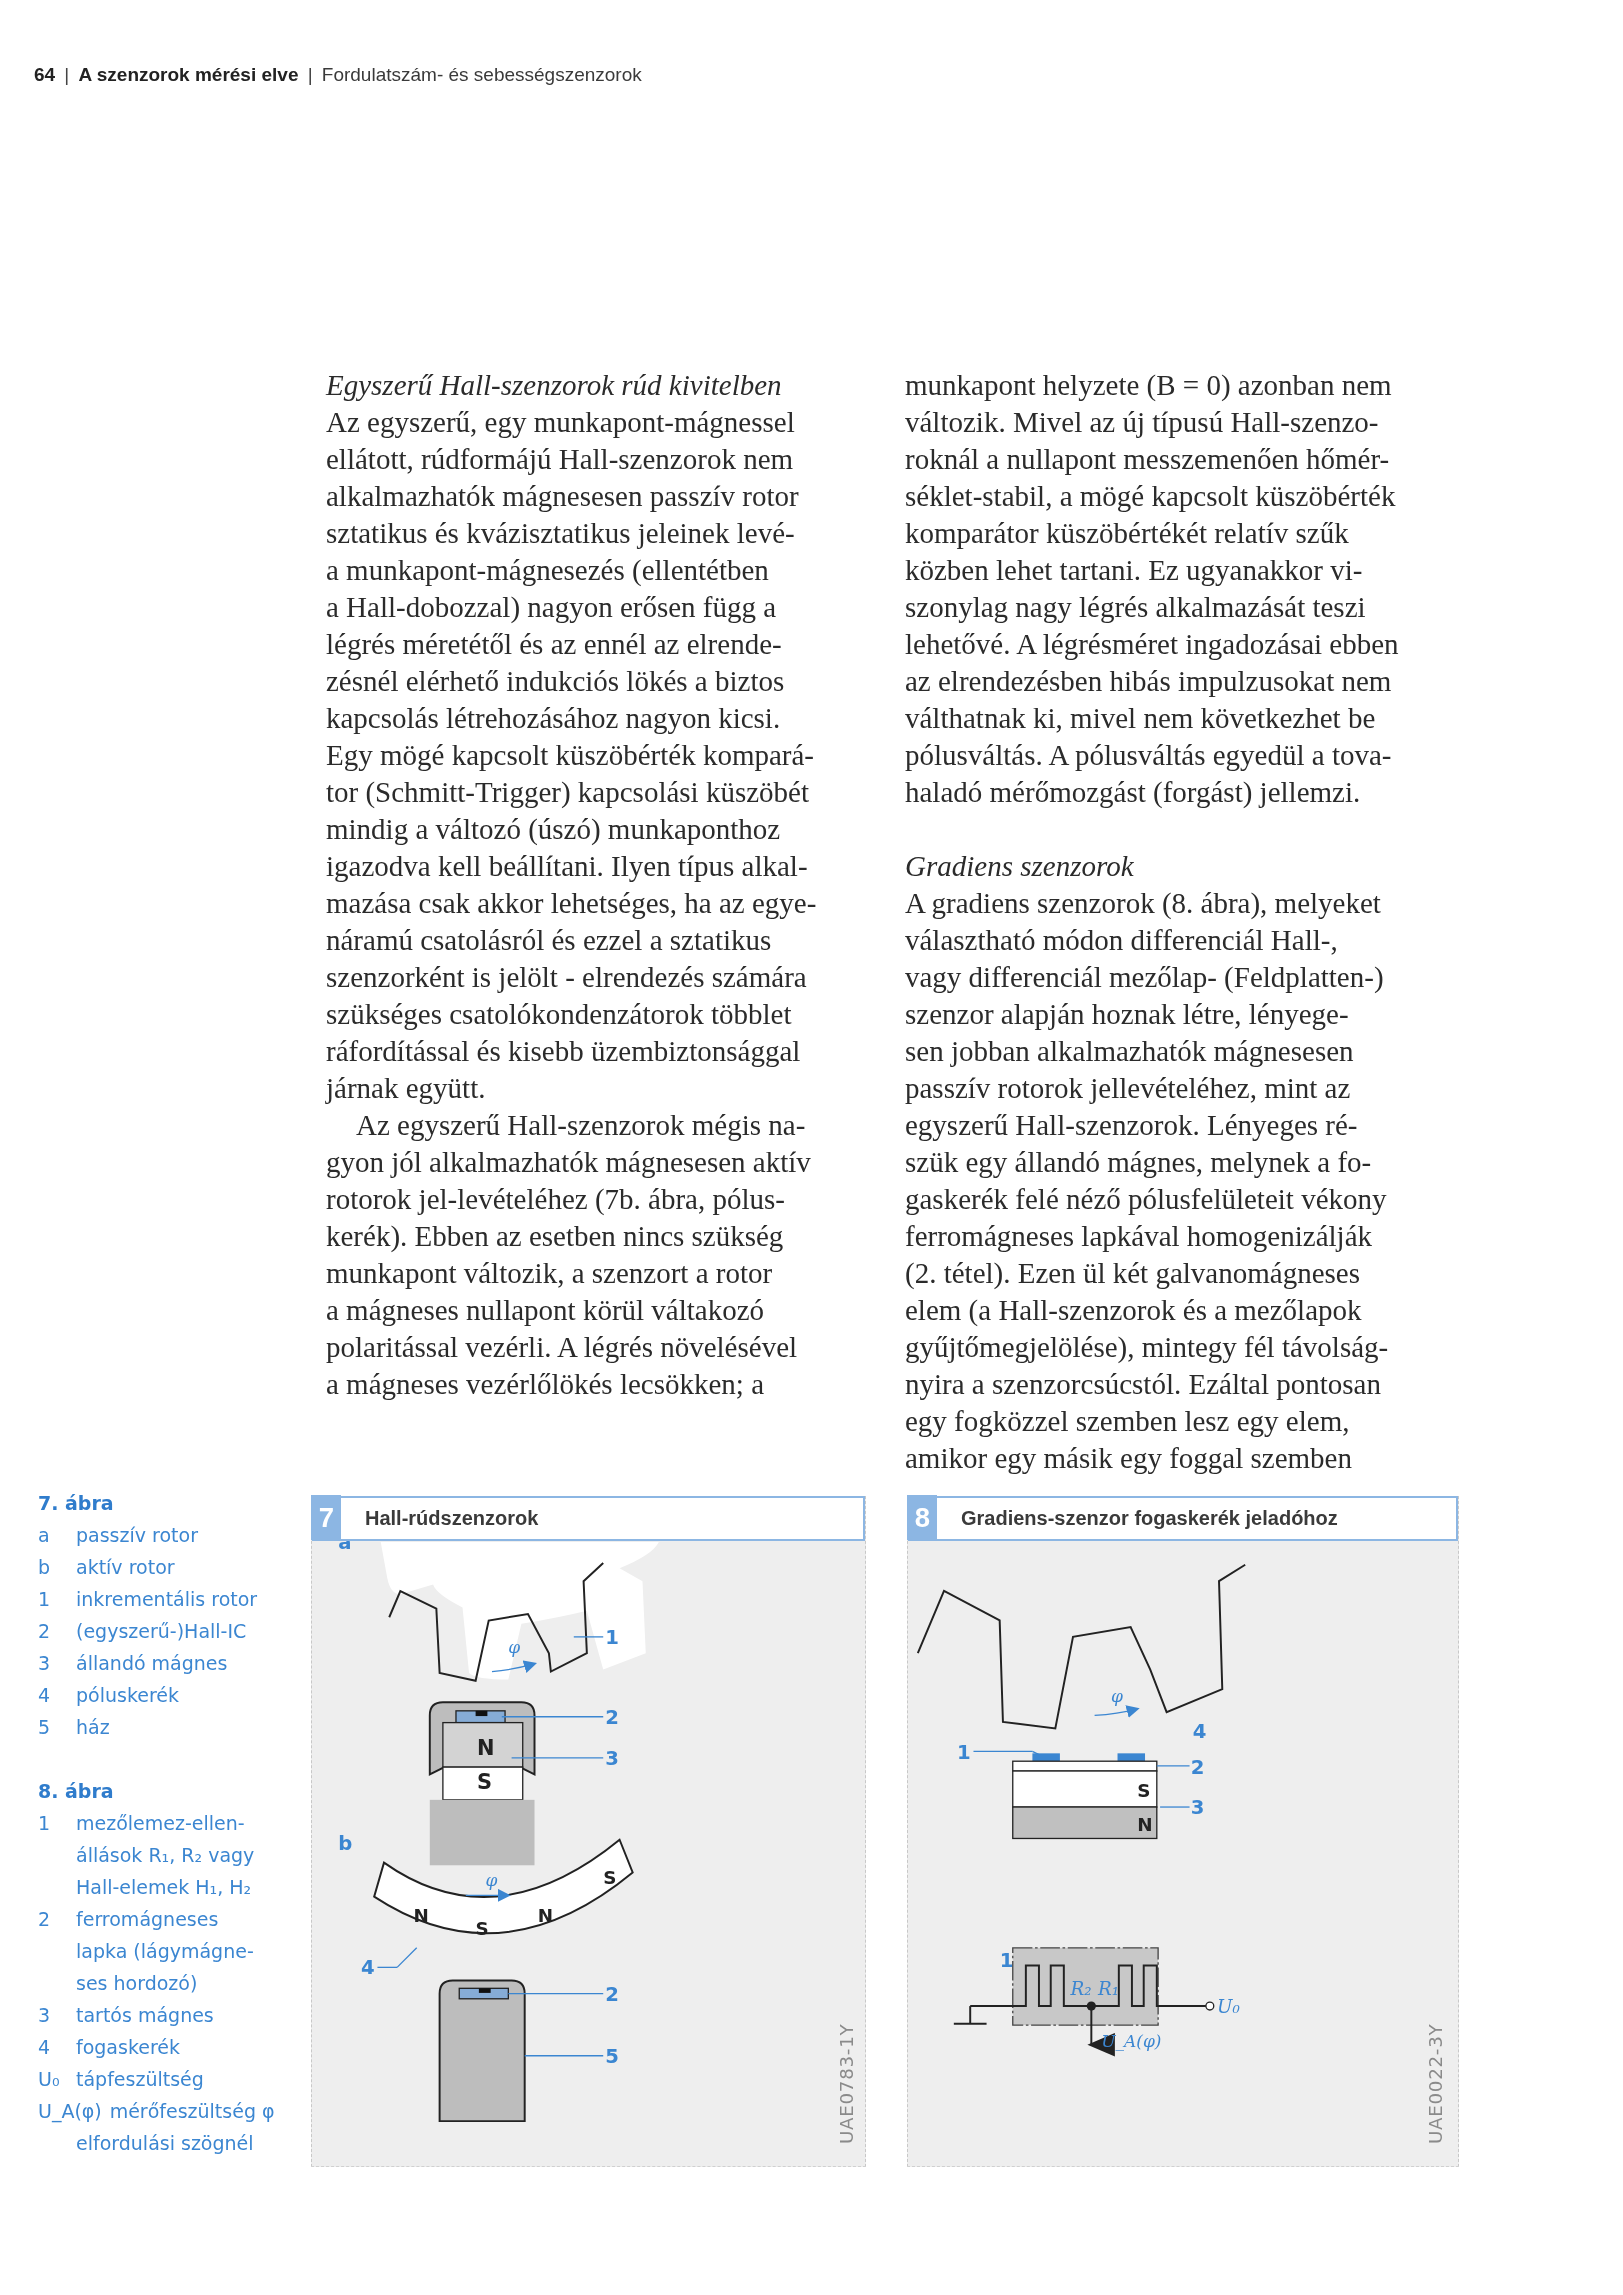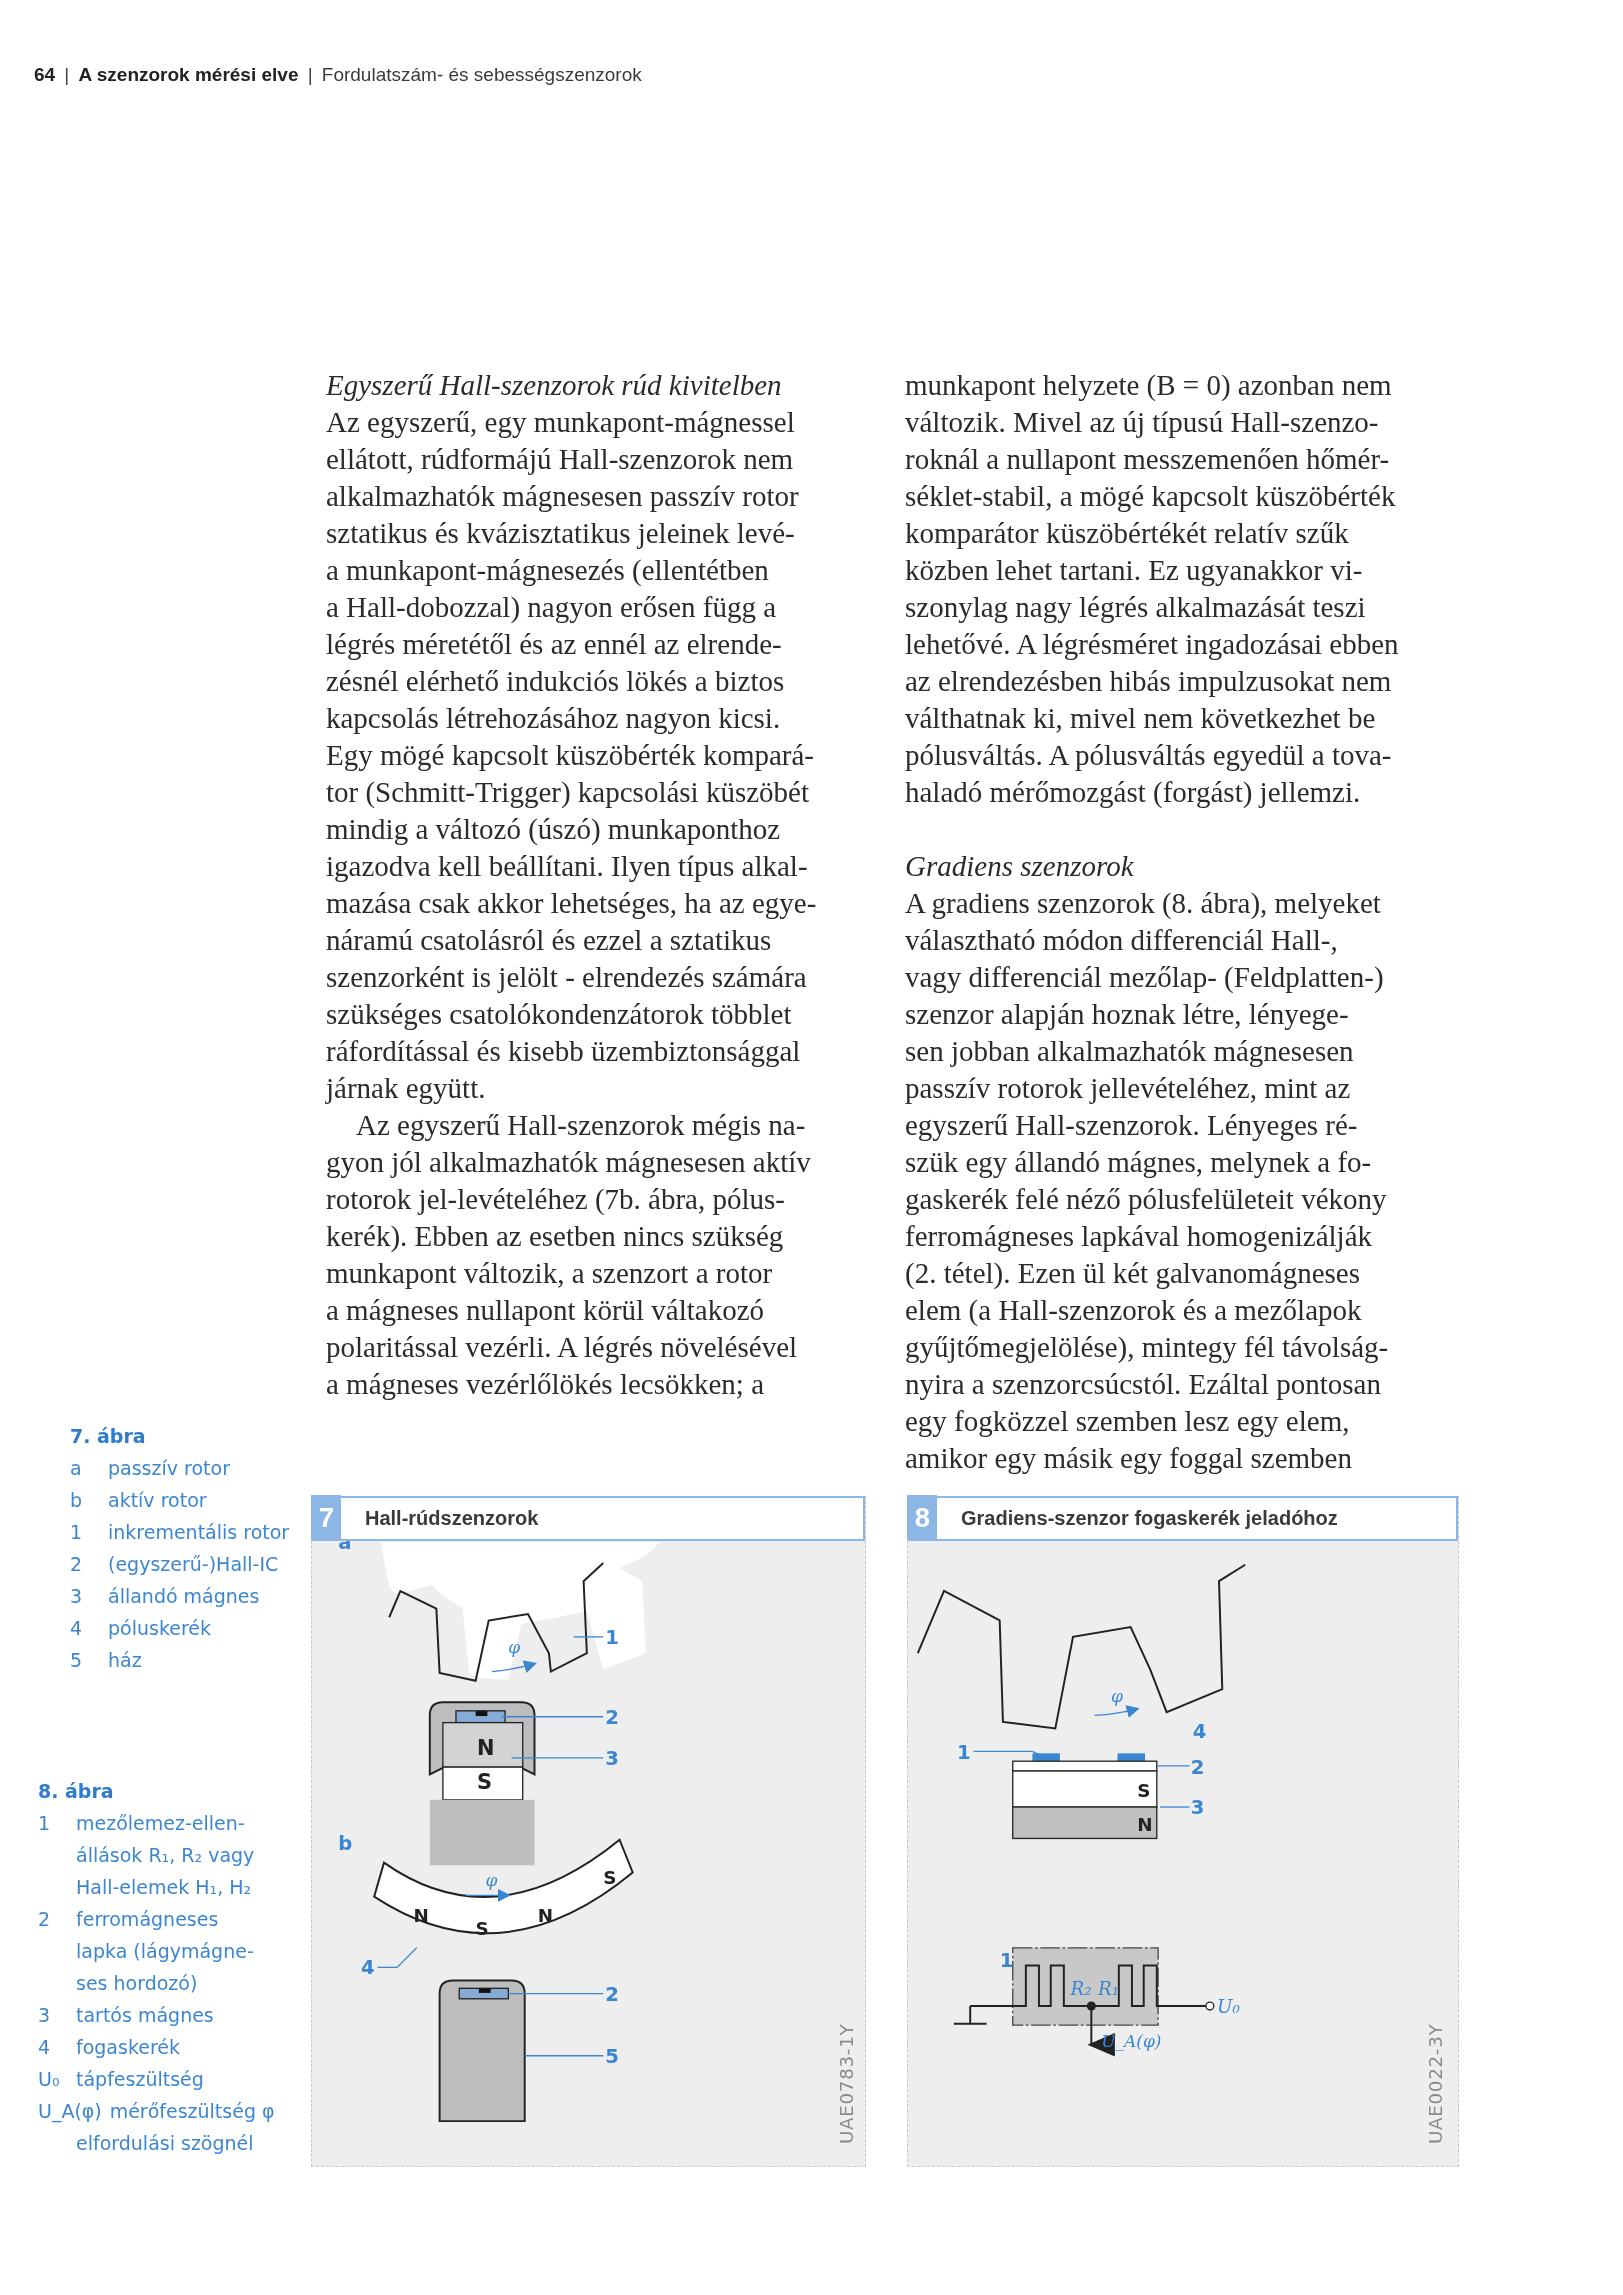--- a/index.html
+++ b/index.html
@@ -132,21 +132,21 @@
       <span class="line">ferromágneses lapkával homogenizálják</span>
       <span class="line">(2. tétel). Ezen ül két galvanomágneses</span>
       <span class="line">elem (a Hall-szenzorok és a mezőlapok</span>
       <span class="line">gyűjtőmegjelölése), mintegy fél távolság-</span>
       <span class="line">nyira a szenzorcsúcstól. Ezáltal pontosan</span>
       <span class="line">egy fogközzel szemben lesz egy elem,</span>
       <span class="line">amikor egy másik egy foggal szemben</span>
     </div>
 </div>
 
-<div class="legend" style="top:1420px;margin-left:32px;">
+<div class="legend" style="top:1487px;">
   <div class="title">7. ábra</div>
   <div id="legend7-items">
       <div class="row">
         <span class="k">a</span>
         <span class="v">passzív rotor</span>
       </div>
       <div class="row">
         <span class="k">b</span>
         <span class="v">aktív rotor</span>
       </div>

